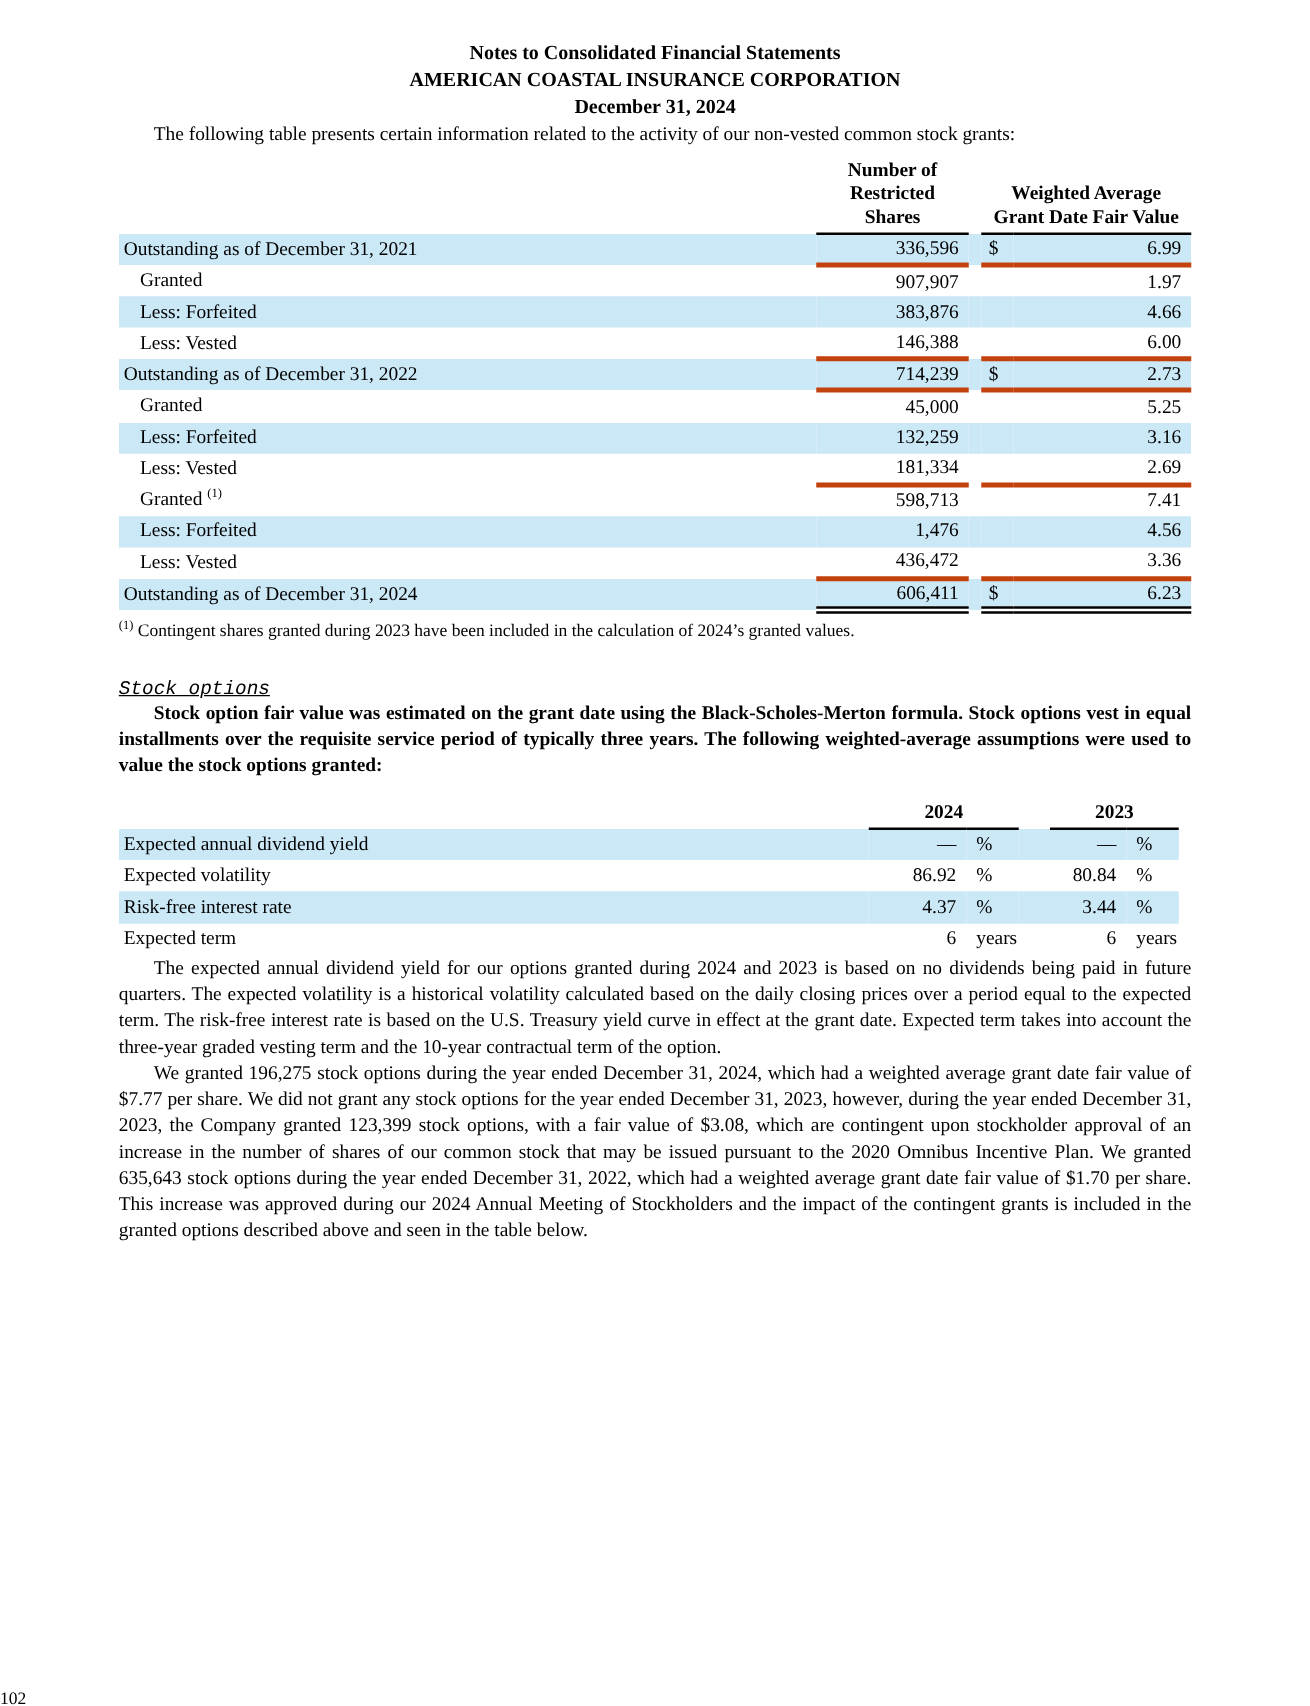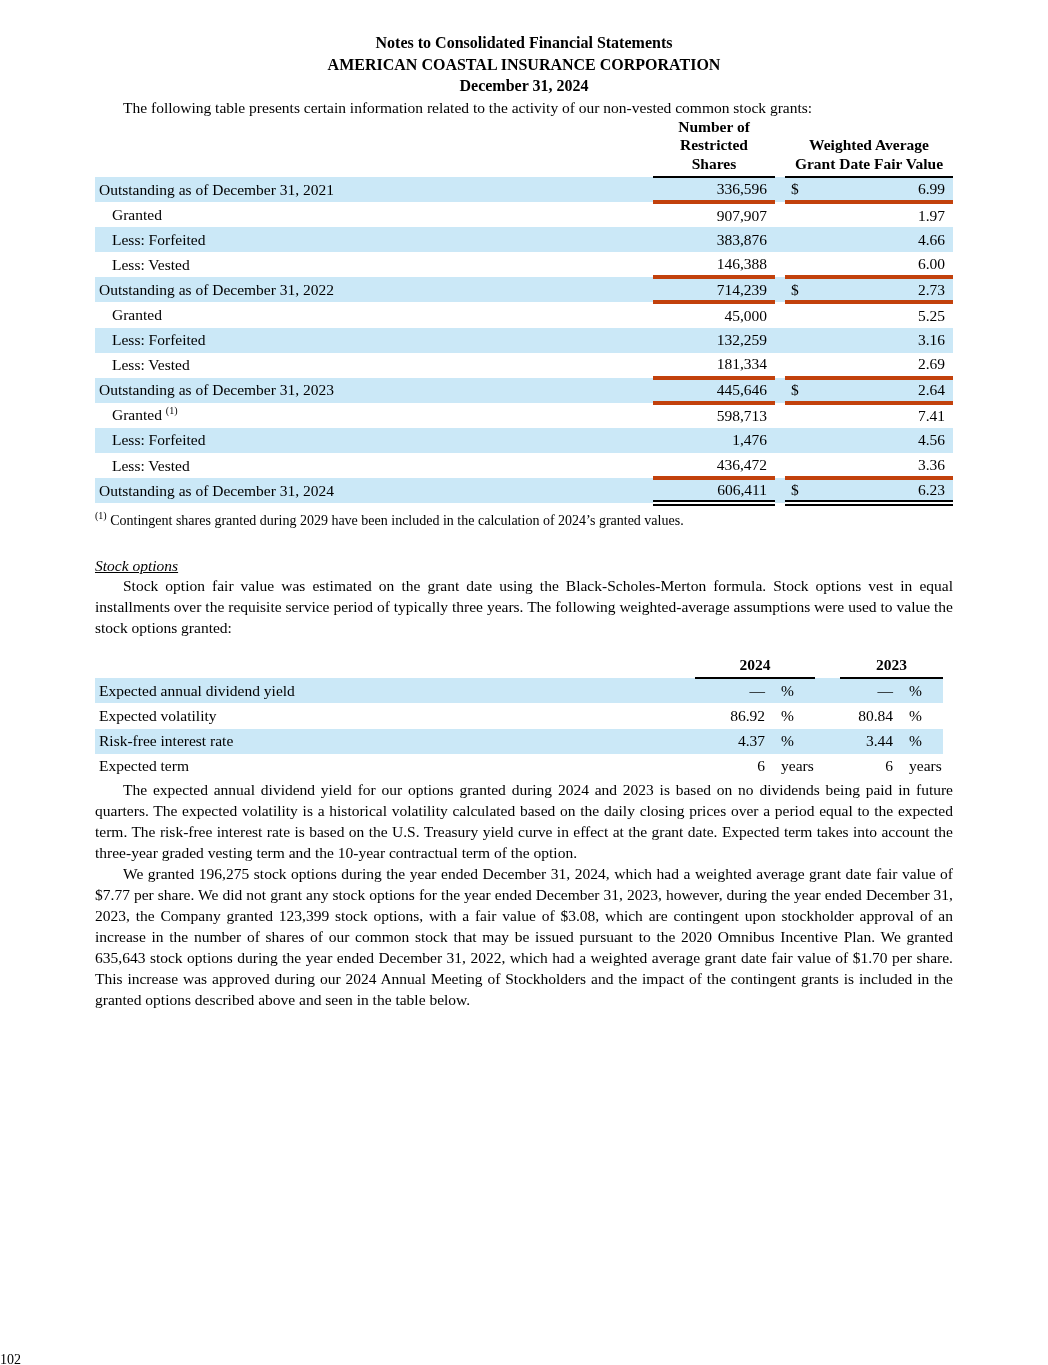--- a/index.html
+++ b/index.html
@@ -16,21 +16,21 @@
 
   p.body-text {
     font-size: 15.5px; line-height: 21px;
     text-align: justify; text-indent: 28px; margin: 0;
   }
   .intro { margin-top: 33px; text-align: left; }
 
   table { border-collapse: collapse; table-layout: fixed; }
   td { font-size: 15.5px; padding: 0; vertical-align: middle; overflow: hidden; }
 
-  .t1 { width: 858px; }
+  .t1 { width: 858px; margin-top: 10px; }
   .t2 { width: 848px; margin-top: 18px; }
 
   .colhead {
     font-weight: bold; text-align: center; font-size: 15.5px; line-height: 18.5px;
     white-space: pre-line; vertical-align: bottom; padding-bottom: 3px;
     border-bottom: 2px solid #000;
   }
   tr.data-row td { height: 25.1px; }
   tr.hl td { background: var(--hl, #cbe8f7); }
 
@@ -44,22 +44,23 @@
   .dbl { border-bottom: 6px double #000; }
 
   sup.fn { font-size: 10px; vertical-align: super; line-height: 0; }
 
   .footnote { font-size: 14px; margin-top: 4px; padding-left: 0; }
   .footnote sup { font-size: 10px; }
 
   .section-heading {
     margin-top: 28px; font-size: 15.5px; font-style: italic;
     text-decoration: underline;
-  }
-  .mt-para1 { margin-top: 26px; }
+    font-family: Liberation Mono, monospace;
+  }
+  .mt-para1 { margin-top: 26px; font-weight: bold; }
   .mt-para2 { margin-top: 26px; }
   .mt-para3 { margin-top: 25px; }
 
   .page-number {
     position: absolute; left: 0; top: 1352px; width: 100%;
     text-align: left; font-size: 14px;
   }
 </style>
 </head>
 <body>
@@ -142,27 +143,20 @@
       <td class="dollar"></td>
       <td class="num">3.16</td>
     </tr>
     <tr class="data-row">
       <td class="lbl indent">Less: Vested</td>
       <td class="num bb">181,334</td>
       <td></td>
       <td class="dollar bb"></td>
       <td class="num bb">2.69</td>
     </tr>
-    <tr class="data-row hl">
-      <td class="lbl">Outstanding as of December 31, 2023</td>
-      <td class="num bb">445,646</td>
-      <td></td>
-      <td class="dollar bb">$</td>
-      <td class="num bb">2.64</td>
-    </tr>
     <tr class="data-row">
       <td class="lbl indent"><span>Granted</span> <sup class="fn">(1)</sup></td>
       <td class="num">598,713</td>
       <td></td>
       <td class="dollar"></td>
       <td class="num">7.41</td>
     </tr>
     <tr class="data-row hl">
       <td class="lbl indent">Less: Forfeited</td>
       <td class="num">1,476</td>
@@ -182,21 +176,21 @@
       <td class="num dbl">606,411</td>
       <td></td>
       <td class="dollar dbl">$</td>
       <td class="num dbl">6.23</td>
     </tr>
   </tbody>
     </table>
 
   <div class="footnote">
     <sup>(1)</sup>
-    <span>Contingent shares granted during 2029 have been included in the calculation of 2024’s granted values.</span>
+    <span>Contingent shares granted during 2023 have been included in the calculation of 2024’s granted values.</span>
   </div>
 
   <div class="section-heading">Stock options</div>
 
   <p class="body-text mt-para1">Stock option fair value was estimated on the grant date using the Black-Scholes-Merton formula. Stock options vest in equal installments over the requisite service period of typically three years. The following weighted-average assumptions were used to value the stock options granted:</p>
 
   <table class="t2">
     <colgroup>
       <col style="width:600px">
         <col style="width:78px">

